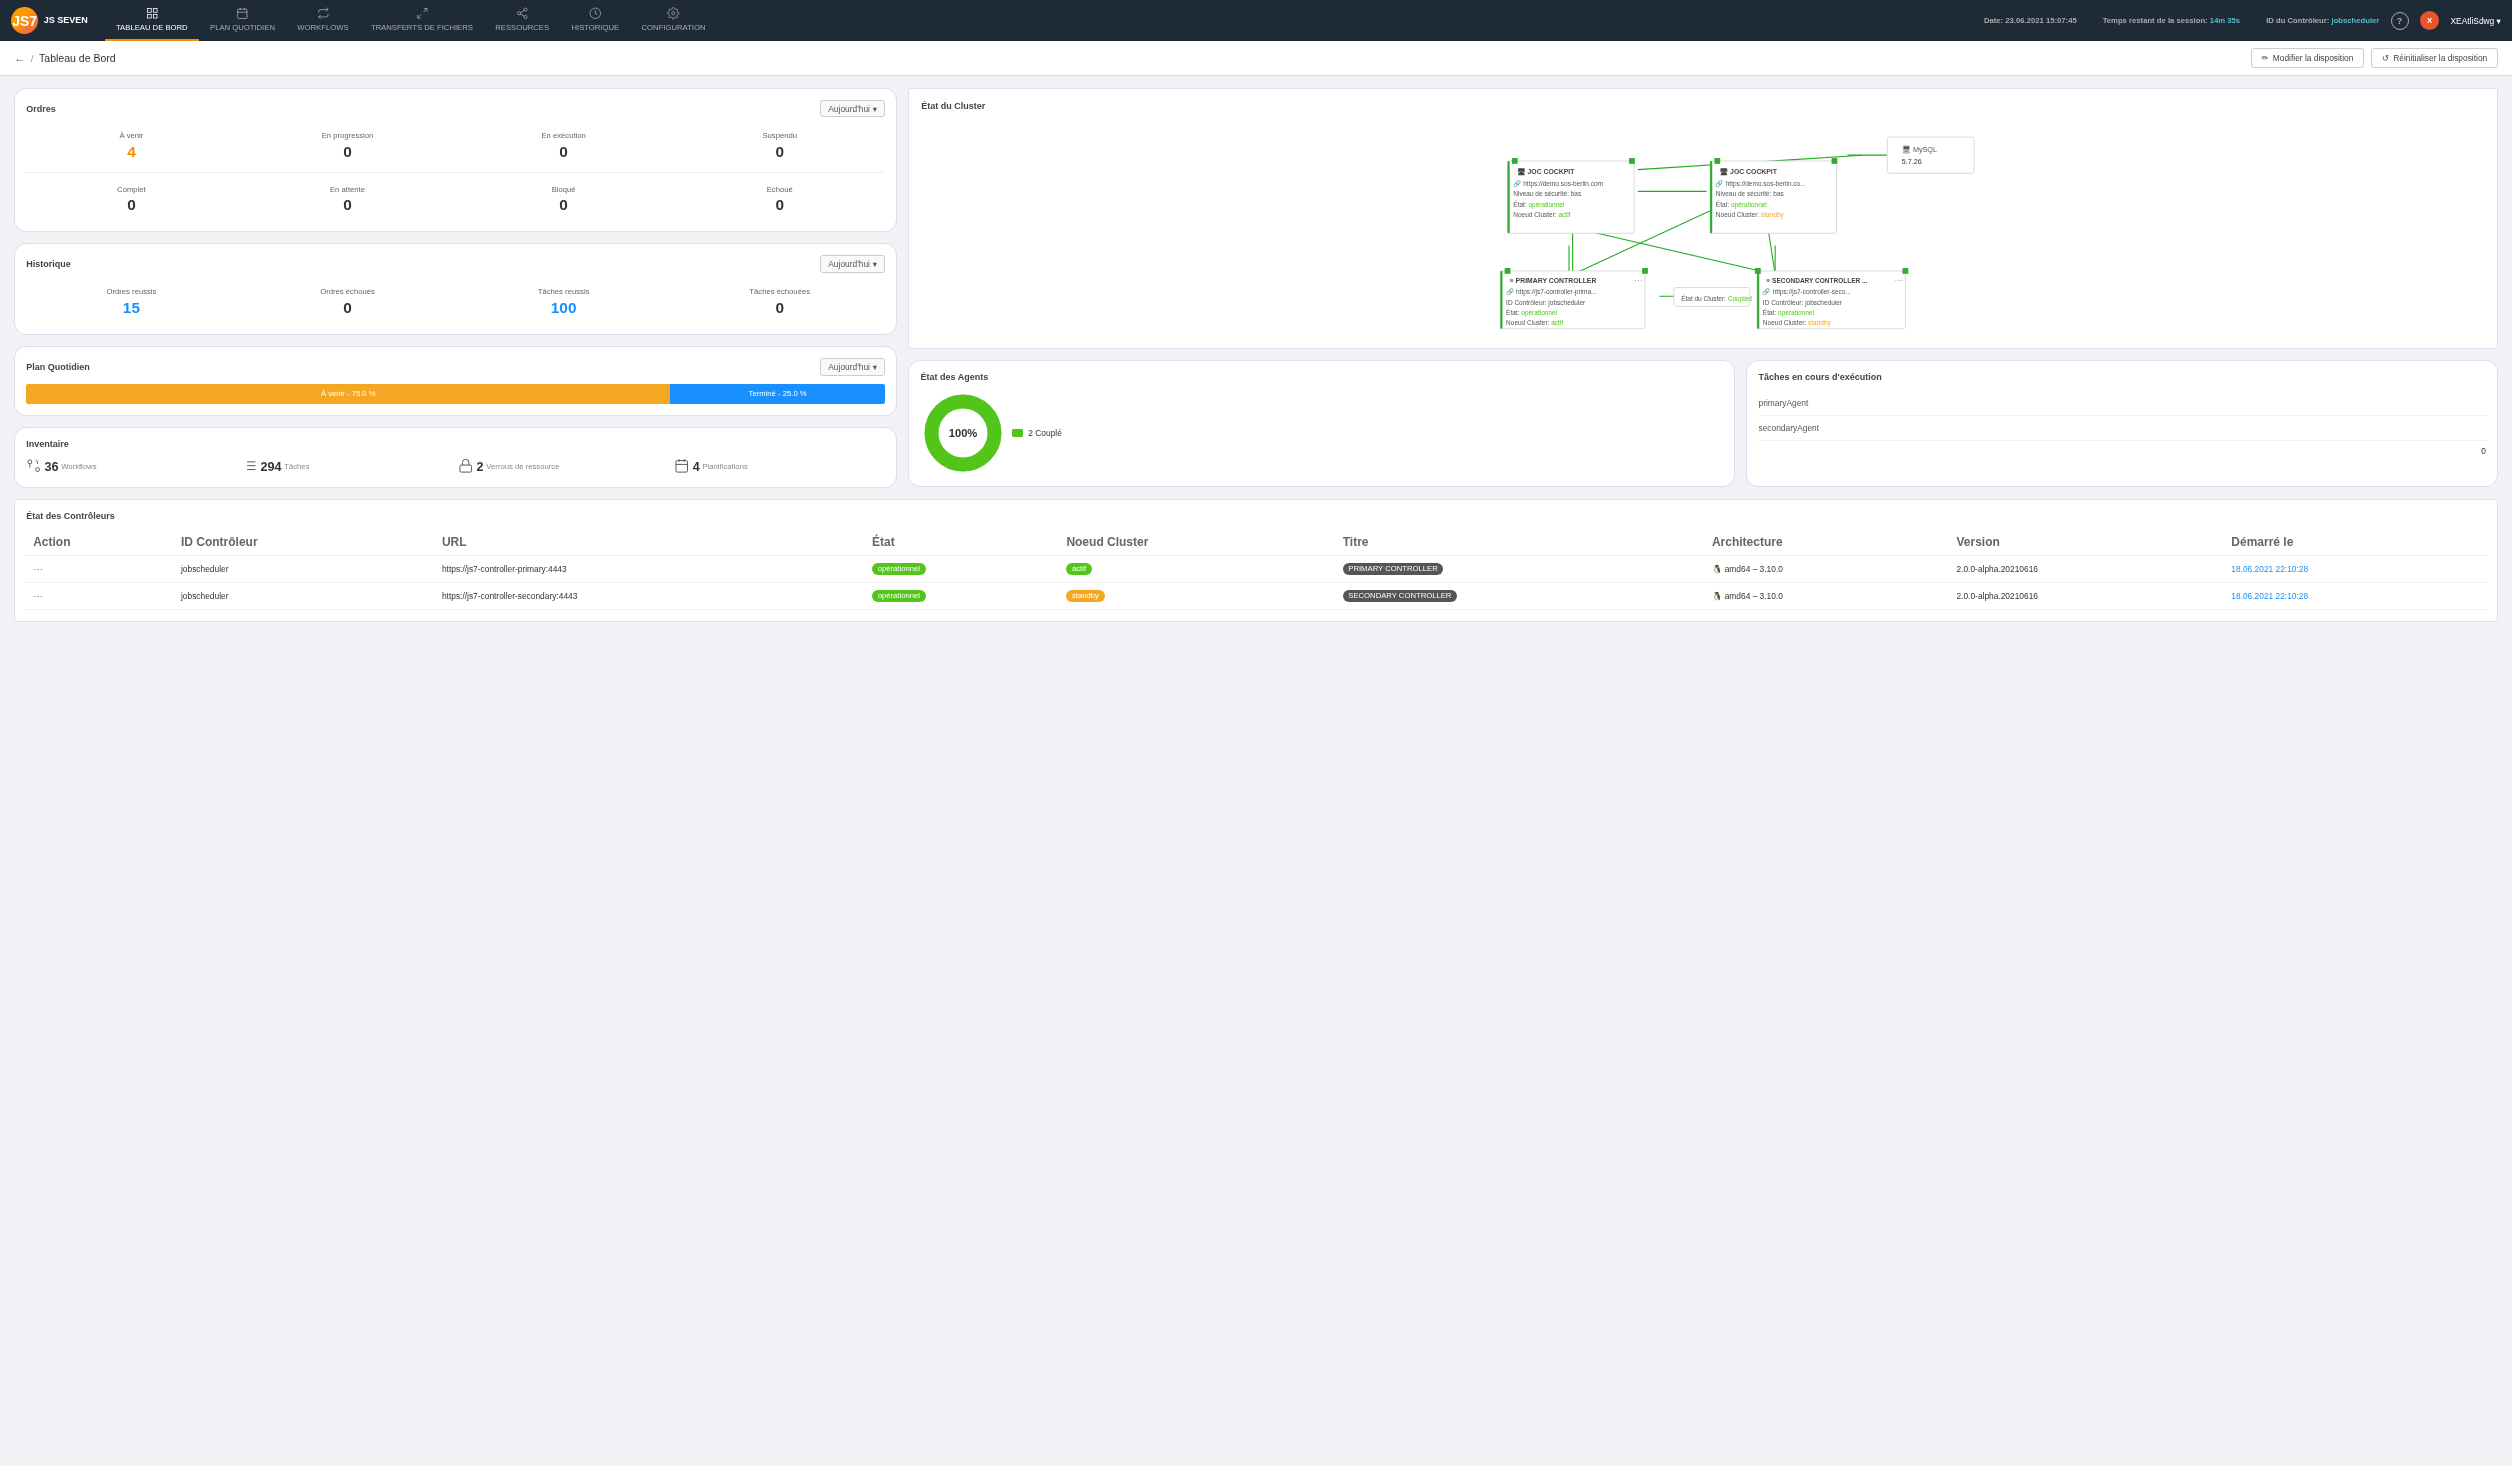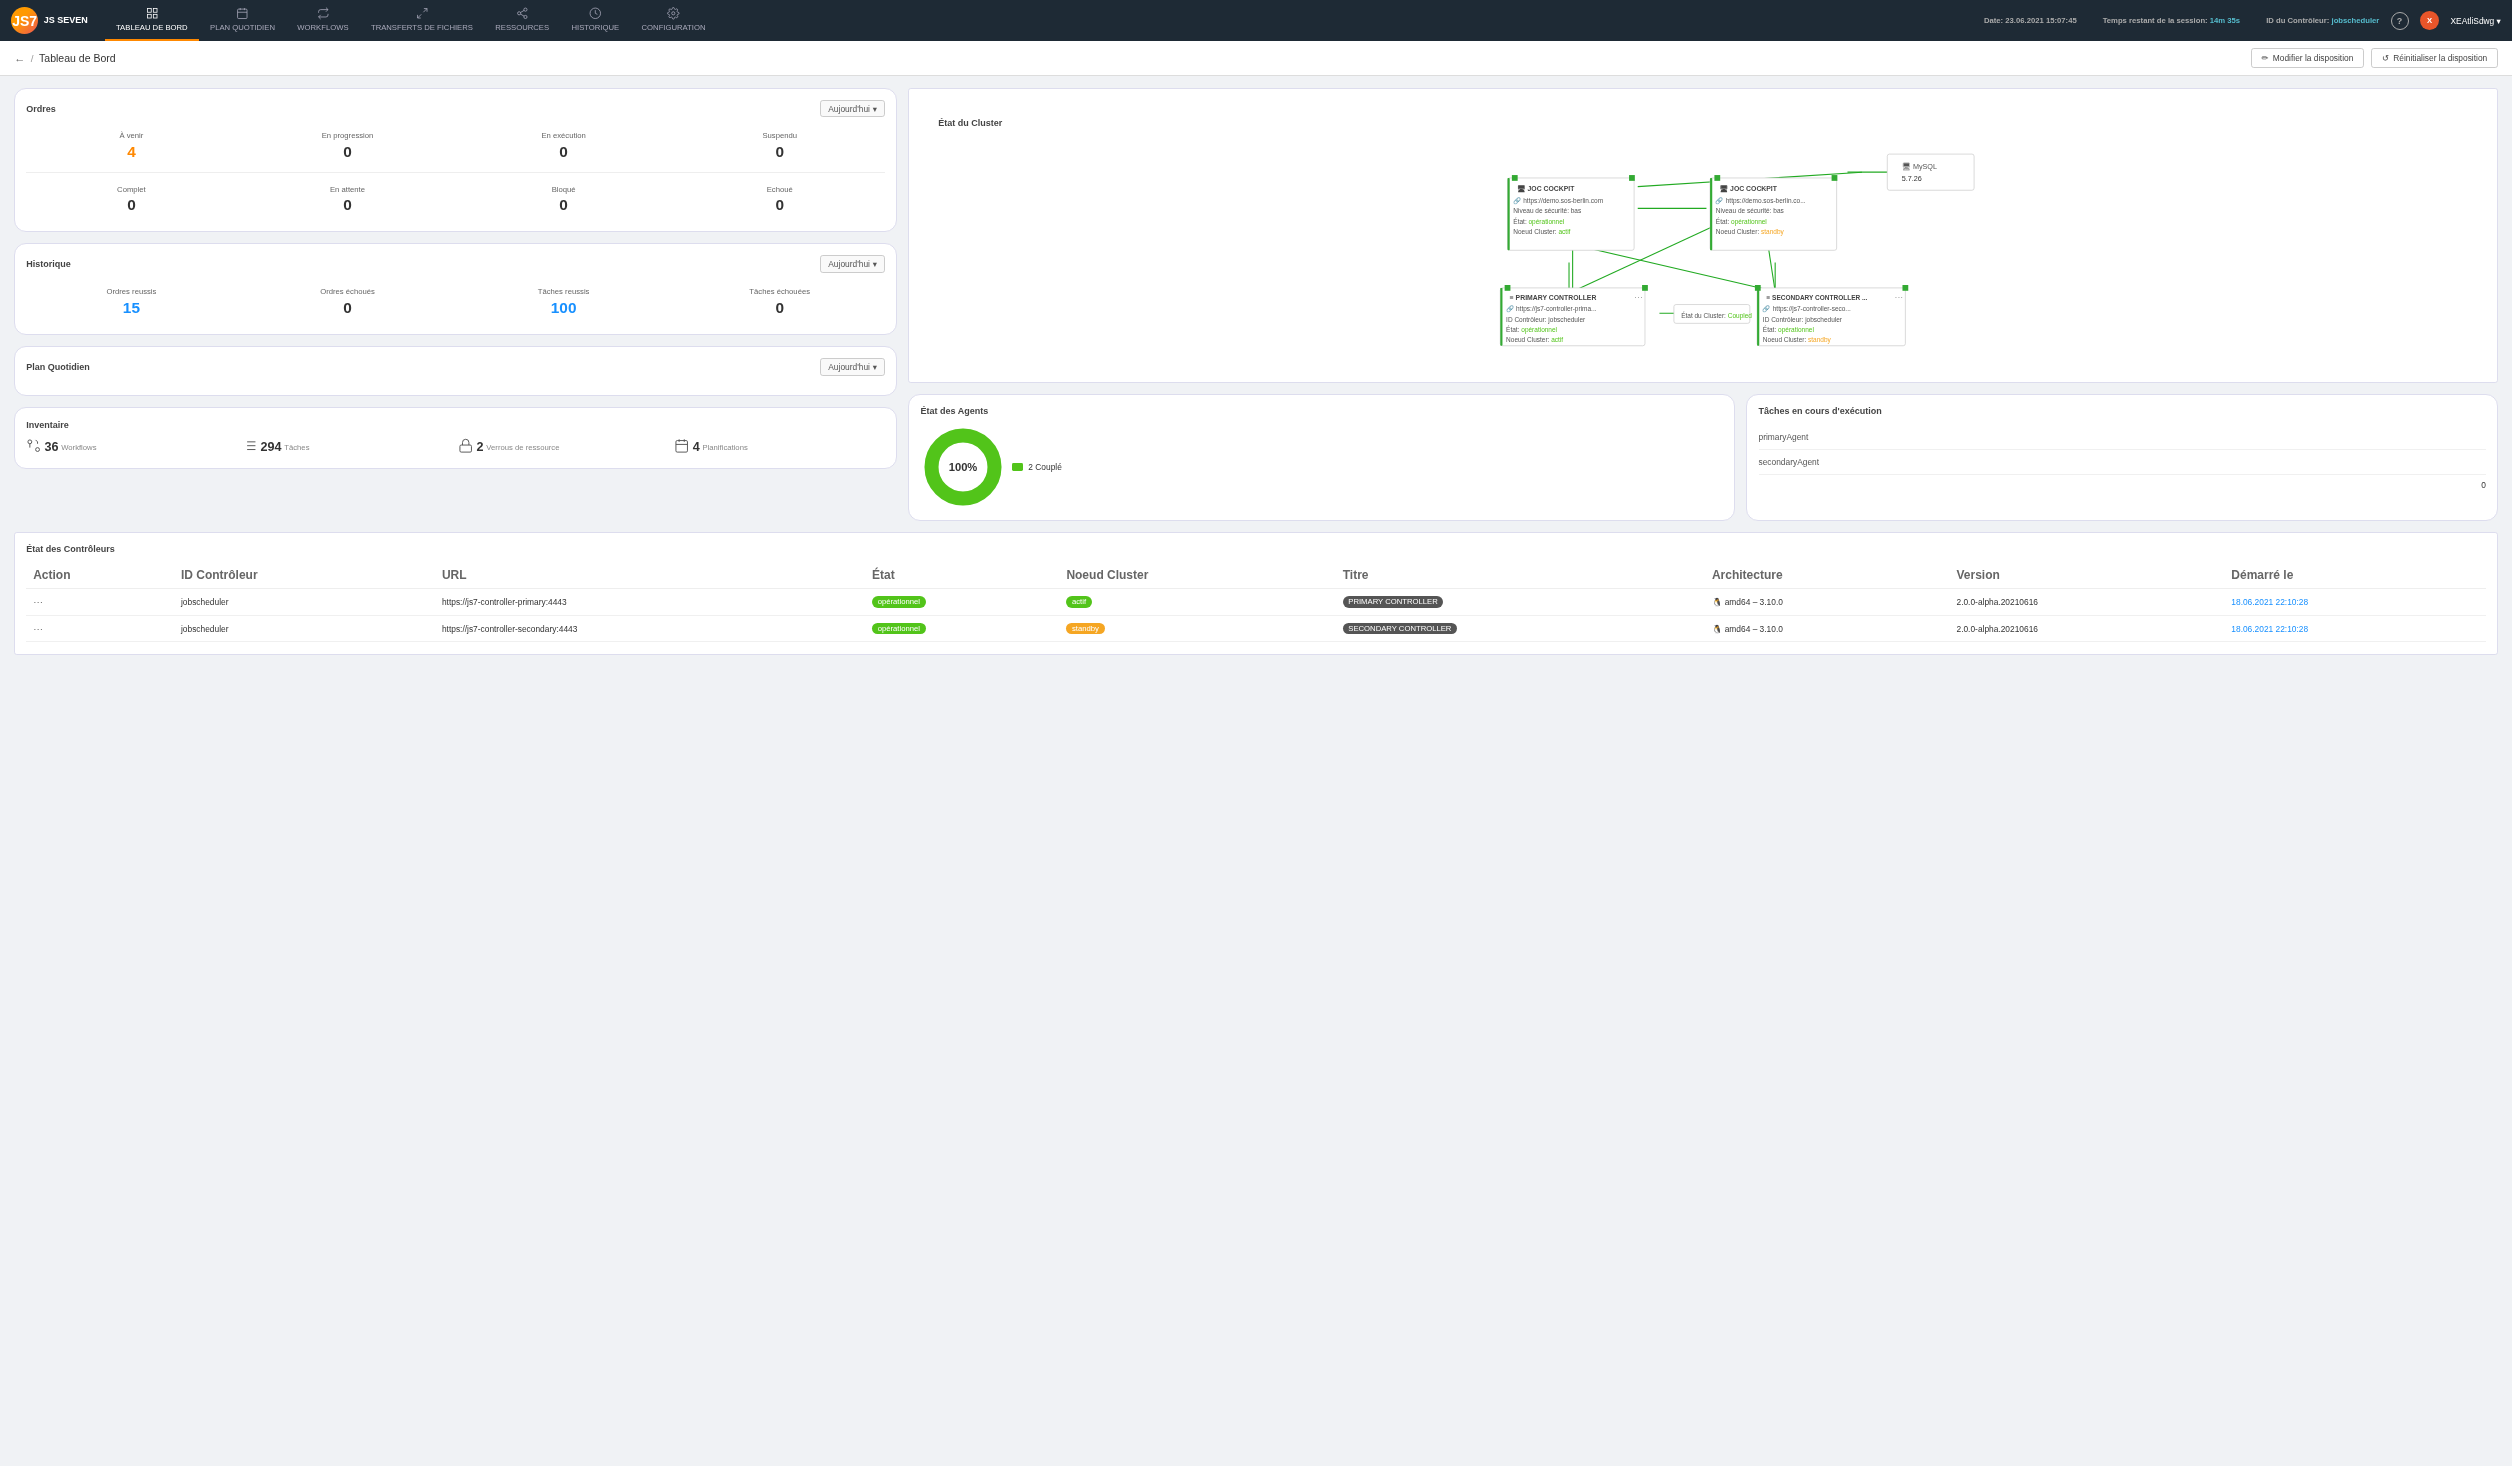--- a/index.html
+++ b/index.html
@@ -61,21 +61,21 @@
     .progress-blue { background: #1890ff; flex: 1; }
 
     
     .inv-grid { display: grid; grid-template-columns: repeat(4, 1fr); gap: 5.6px; margin-top: 5.6px; }
     .inv-item { display: flex; flex-direction: row; align-items: center; gap: 2.8px; }
     .inv-icon { color: #555; font-size: 12.6px; }
     .inv-count { font-size: 12.6px; font-weight: 600; color: #333; }
     .inv-label { font-size: 7.7px; color: #888; }
 
     
-    .cluster-panel { background: white; border-radius: 2.8px; border: 0.7px solid #dde; padding: 29px; }
+    .cluster-panel { background: white; border-radius: 2.8px; border: 0.7px solid #dde; padding: 12px; }
     .cluster-title { font-size: 9px; font-weight: 600; color: #444; margin-bottom: 8.4px; }
 
     
     .cluster-svg { width: 100%; height: 100%; }
     .donut-container { display: flex; align-items: center; gap: 7px; }
     .donut-legend { display: flex; align-items: center; gap: 5.6px; font-size: 8.4px; }
     .legend-dot { width: 11.2px; height: 8.4px; background: #52c41a; border-radius: 1.4px; }
     .task-item { padding: 7px 0; border-bottom: 0.7px solid #f0f0f0; font-size: 8.4px; color: #555; }
     .task-count { text-align: right; font-size: 8.4px; color: #333; margin-top: 5.6px; }
 
@@ -284,20 +284,28 @@
         </div>
       </div>
     </div>
 
     <div class="panel">
       <div class="panel-header">
         <span class="panel-title">Plan Quotidien</span>
         <button class="dropdown-btn">
           <span>Aujourd'hui</span> ▾
         </button>
+      </div>
+      <div class="progress-bar-container">
+        <div class="progress-segment progress-yellow" style="flex:3">
+          <span>À venir - 75.0 %</span>
+        </div>
+        <div class="progress-segment progress-blue" style="flex:1">
+          <span>Terminé - 25.0 %</span>
+        </div>
       </div>
     </div>
 
     <div class="panel">
       <div class="panel-header">
         <span class="panel-title">Inventaire</span>
       </div>
       <div class="inv-grid">
         <div class="inv-item">
           <div class="inv-icon">

